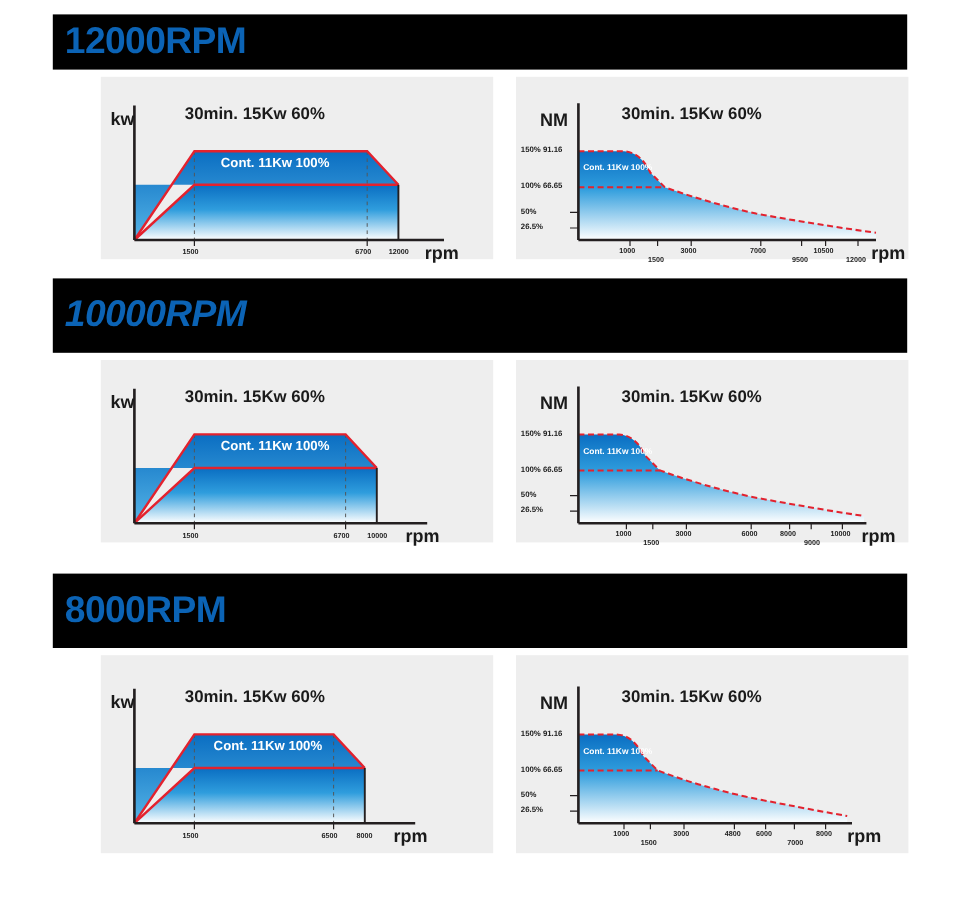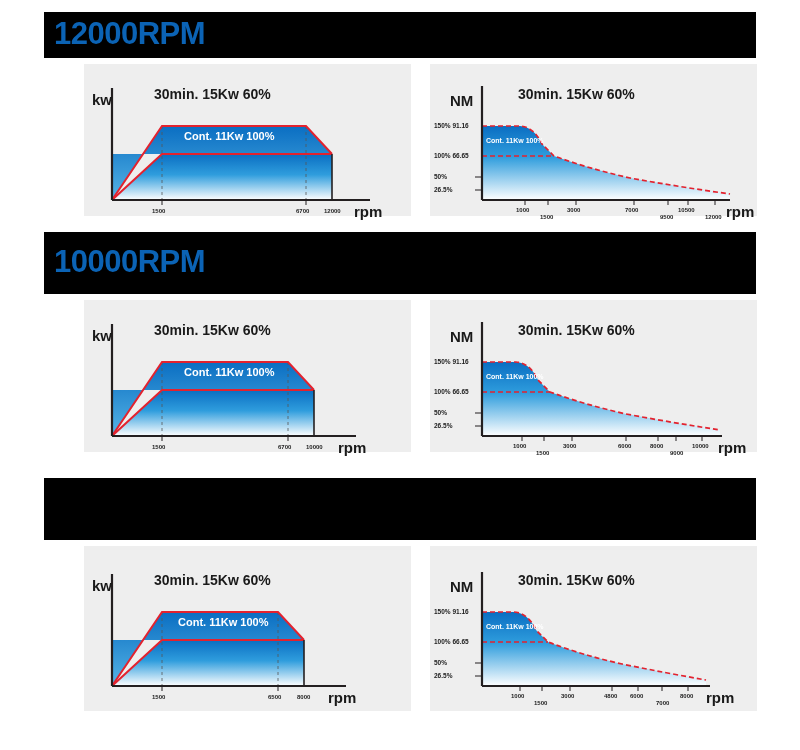--- a/index.html
+++ b/index.html
@@ -135,21 +135,21 @@
       <div class="lbl tick" style="left:248px;top:143px;">10500</div>
       <div class="lbl tick" style="left:110px;top:150px;">1500</div>
       <div class="lbl tick" style="left:230px;top:150px;">9500</div>
       <div class="lbl tick" style="left:275px;top:150px;">12000</div>
       <div class="lbl axis-name" style="left:296px;top:139px;">rpm</div>
     </div>
   </div>
 
   <div class="section" style="top:232px;height:218px;">
     <div class="band" style="height:62px;"></div>
-    <div class="title" style="top:14px;">10000RPM</div>
+    <div class="title" style="top:14px;font-style:italic;">10000RPM</div>
 
     <div class="panel left" style="top:68px;height:152px;">
       <div class="plot">
         <svg viewBox="0 0 327 152" preserveAspectRatio="none">
           <polygon points="28,136 78,62 204,62 230,90 28,90" fill="url(#g1b)"></polygon>
           <polygon points="28,136 78,90 230,90 230,136" fill="url(#g1)"></polygon>
           <line x1="78" y1="62" x2="78" y2="136" stroke="#555" stroke-width="0.8" stroke-dasharray="3,3"></line>
           <line x1="204" y1="62" x2="204" y2="136" stroke="#555" stroke-width="0.8" stroke-dasharray="3,3"></line>
           <polyline points="28,136 78,62 204,62 230,90" fill="none" stroke="#e3222e" stroke-width="2"></polyline>
           <polyline points="28,136 78,90 230,90" fill="none" stroke="#e3222e" stroke-width="2"></polyline>
@@ -203,20 +203,21 @@
       <div class="lbl tick" style="left:220px;top:143px;">8000</div>
       <div class="lbl tick" style="left:262px;top:143px;">10000</div>
       <div class="lbl tick" style="left:106px;top:150px;">1500</div>
       <div class="lbl tick" style="left:240px;top:150px;">9000</div>
       <div class="lbl axis-name" style="left:288px;top:139px;">rpm</div>
     </div>
   </div>
 
   <div class="section" style="top:478px;height:250px;">
     <div class="band" style="height:62px;"></div>
+    <div class="title" style="top:14px;">8000RPM</div>
 
     <div class="panel left" style="top:68px;height:165px;">
       <div class="plot">
         <svg viewBox="0 0 327 165" preserveAspectRatio="none">
           <polygon points="28,140 78,66 194,66 220,94 28,94" fill="url(#g1b)"></polygon>
           <polygon points="28,140 78,94 220,94 220,140" fill="url(#g1)"></polygon>
           <line x1="78" y1="66" x2="78" y2="140" stroke="#555" stroke-width="0.8" stroke-dasharray="3,3"></line>
           <line x1="194" y1="66" x2="194" y2="140" stroke="#555" stroke-width="0.8" stroke-dasharray="3,3"></line>
           <polyline points="28,140 78,66 194,66 220,94" fill="none" stroke="#e3222e" stroke-width="2"></polyline>
           <polyline points="28,140 78,94 220,94" fill="none" stroke="#e3222e" stroke-width="2"></polyline>

